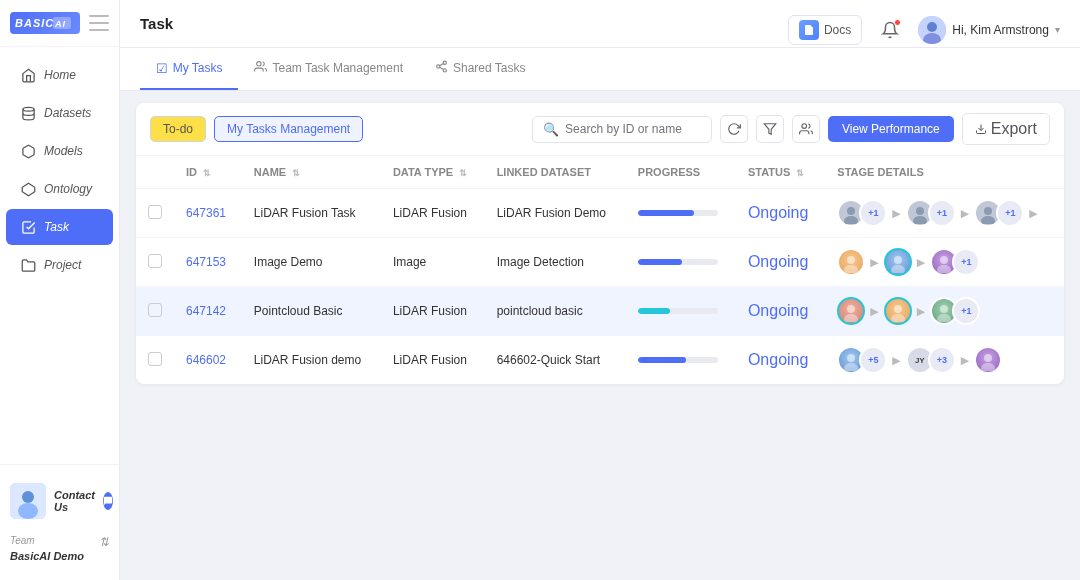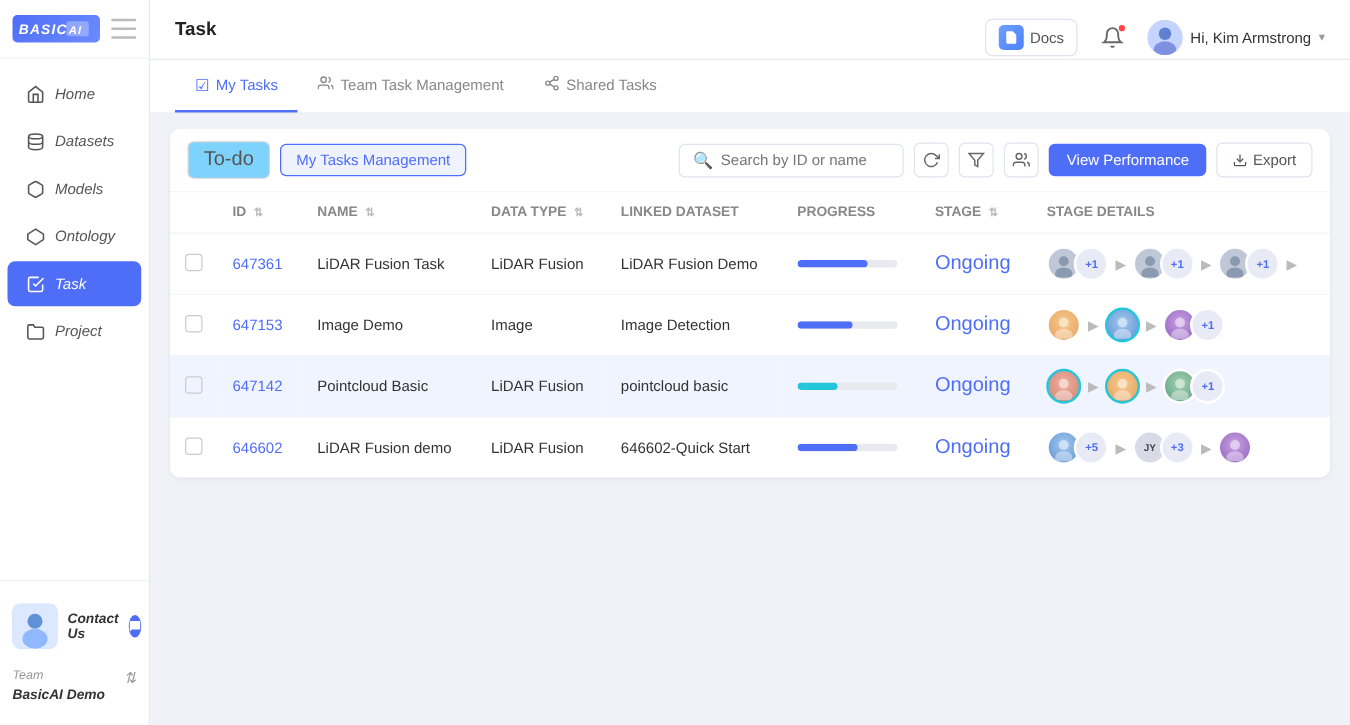--- a/index.html
+++ b/index.html
@@ -264,22 +264,22 @@
       padding: 10px 14px;
       display: flex;
       align-items: center;
       gap: 8px;
       border-bottom: 1px solid #f0f2f8;
     }
     .btn-todo {
       padding: 5px 12px;
       border: 1px solid #d0d4e0;
       border-radius: 5px;
-      background: #7dd3fc;
-      font-size: 16px;
+      background: #fde047;
+      font-size: 12px;
       color: #555;
       cursor: pointer;
     }
     .btn-my-tasks {
       padding: 5px 12px;
       border: 1px solid #4f6ef7;
       border-radius: 5px;
       background: #eff2ff;
       font-size: 12px;
       color: #4f6ef7;
@@ -327,21 +327,21 @@
       border-radius: 5px;
       font-size: 12px;
       cursor: pointer;
       font-weight: 500;
     }
     .btn-export {
       padding: 6px 12px;
       background: #fff;
       border: 1px solid #e0e4f0;
       border-radius: 5px;
-      font-size: 12px;
+      font-size: 16px;
       cursor: pointer;
       color: #555;
       display: flex;
       align-items: center;
       gap: 4px;
     }
 
     
     .data-table {
       width: 100%;
@@ -673,21 +673,21 @@
               <span>NAME</span>
               <span class="sort-icon">⇅</span>
             </th>
             <th>
               <span>DATA TYPE</span>
               <span class="sort-icon">⇅</span>
             </th>
             <th>LINKED DATASET</th>
             <th>PROGRESS</th>
             <th>
-              <span>STAGE</span>
+              <span>STATUS</span>
               <span class="sort-icon">⇅</span>
             </th>
             <th>STAGE DETAILS</th>
           </tr>
         </thead>
         <tbody>
 
           <tr>
             <td><div class="row-checkbox"></div></td>
             <td><a class="id-link">647361</a></td>

